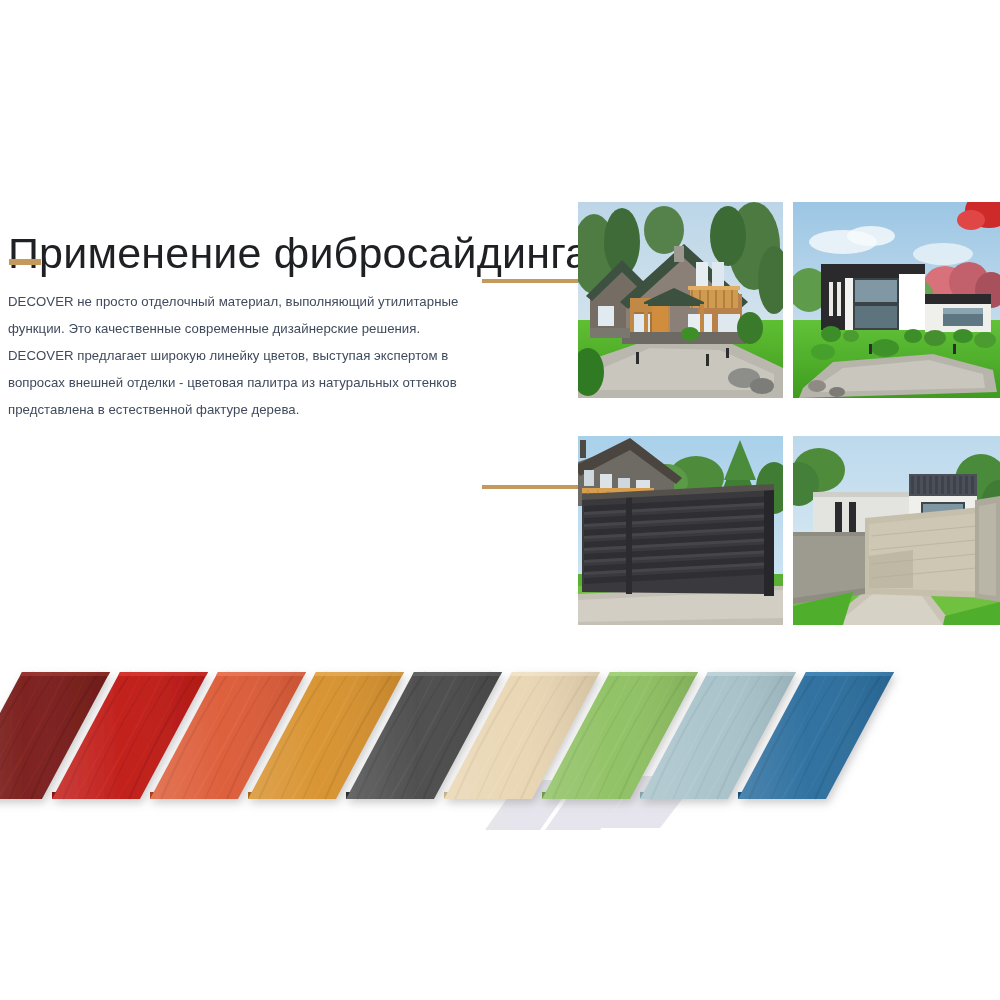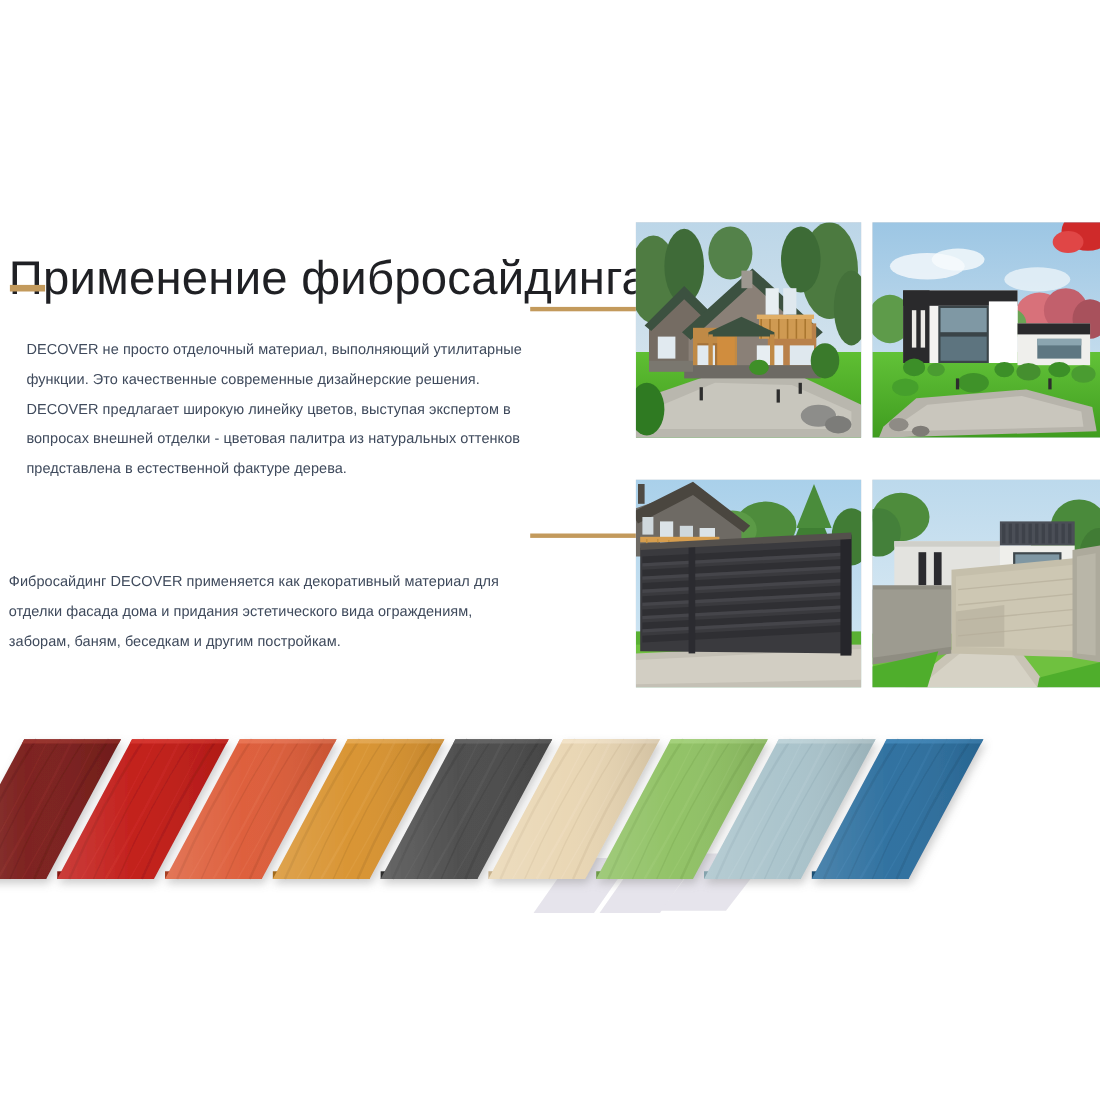--- a/index.html
+++ b/index.html
@@ -45,21 +45,21 @@
 
   
   .body-copy {
     position: absolute;
     color: #3f4a5c;
     font-size: 13.2px;
     line-height: 27px;
     letter-spacing: 0.05px;
   }
   .body-copy p { margin: 0; }
-  #para-1 { left: 8px; top: 304px; width: 470px; margin-left: 16px; }
+  #para-1 { left: 8px; top: 288px; width: 470px; }
   #para-2 { left: 8px; top: 515px; width: 470px; }
 
   
   .connector {
     position: absolute;
     height: 4px;
     background: #c39a5c;
   }
   #connector-top    { left: 482px; top: 279px; width: 98px; }
   #connector-bottom { left: 482px; top: 485px; width: 98px; }
@@ -92,23 +92,20 @@
 
 <div class="slide">
 
   <h1 class="page-title">Применение фибросайдинга</h1>
   <div class="title-rule"></div>
 
   <div class="body-copy" id="para-1">
     <p>DECOVER не просто отделочный материал, выполняющий утилитарные функции. Это качественные современные дизайнерские решения. DECOVER предлагает широкую линейку цветов, выступая экспертом в вопросах внешней отделки - цветовая палитра из натуральных оттенков представлена в естественной фактуре дерева.</p>
   </div>
 
-  <div class="body-copy" id="para-2">
-    <p>Фибросайдинг DECOVER применяется как декоративный материал для отделки фасада дома и придания эстетического вида ограждениям, заборам, баням, беседкам и другим постройкам.</p>
-  </div>
 
   <div class="connector" id="connector-top"></div>
   <div class="connector" id="connector-bottom"></div>
 
   <div class="photo" id="photo-wooden-house">
     <svg viewBox="0 0 205 196" preserveAspectRatio="none">
       <defs>
         <linearGradient id="sky1" x1="0" y1="0" x2="0" y2="1">
           <stop offset="0" stop-color="#bcd6e8"></stop>
             <stop offset="1" stop-color="#dfeaf0"></stop>

